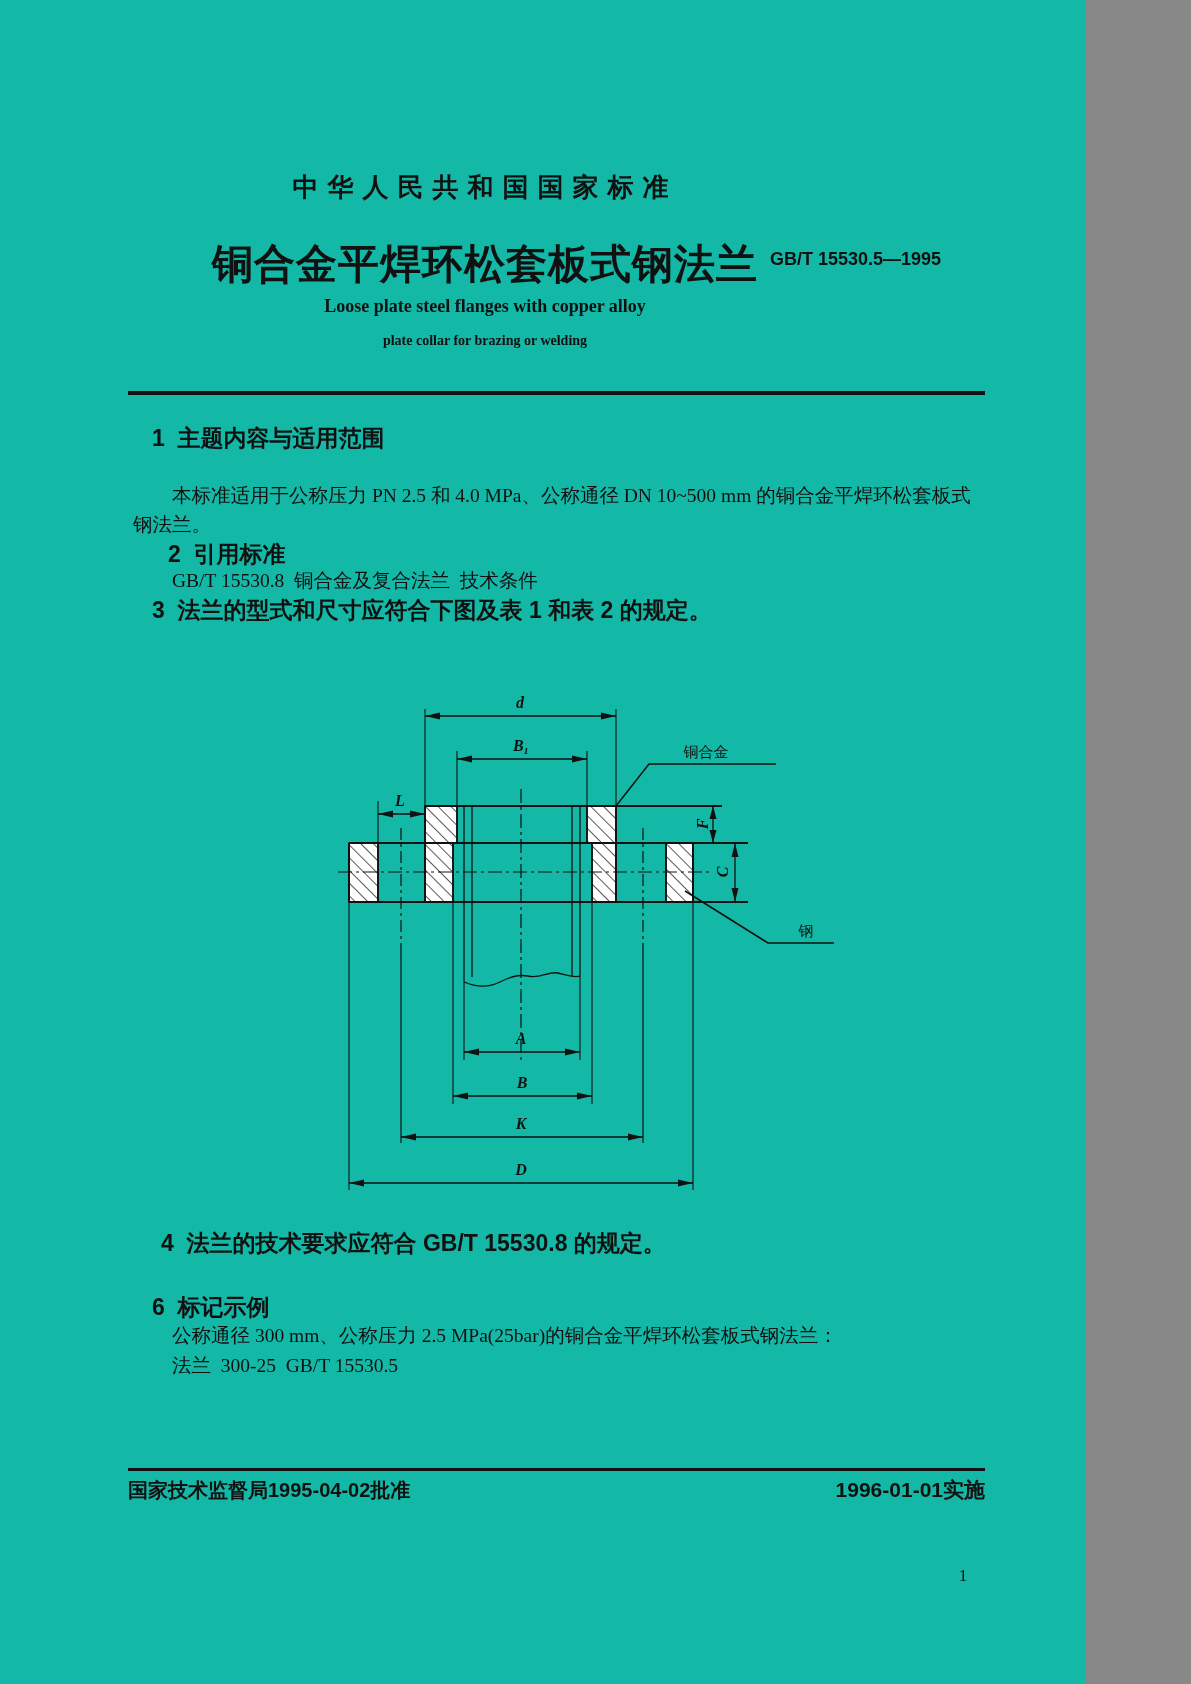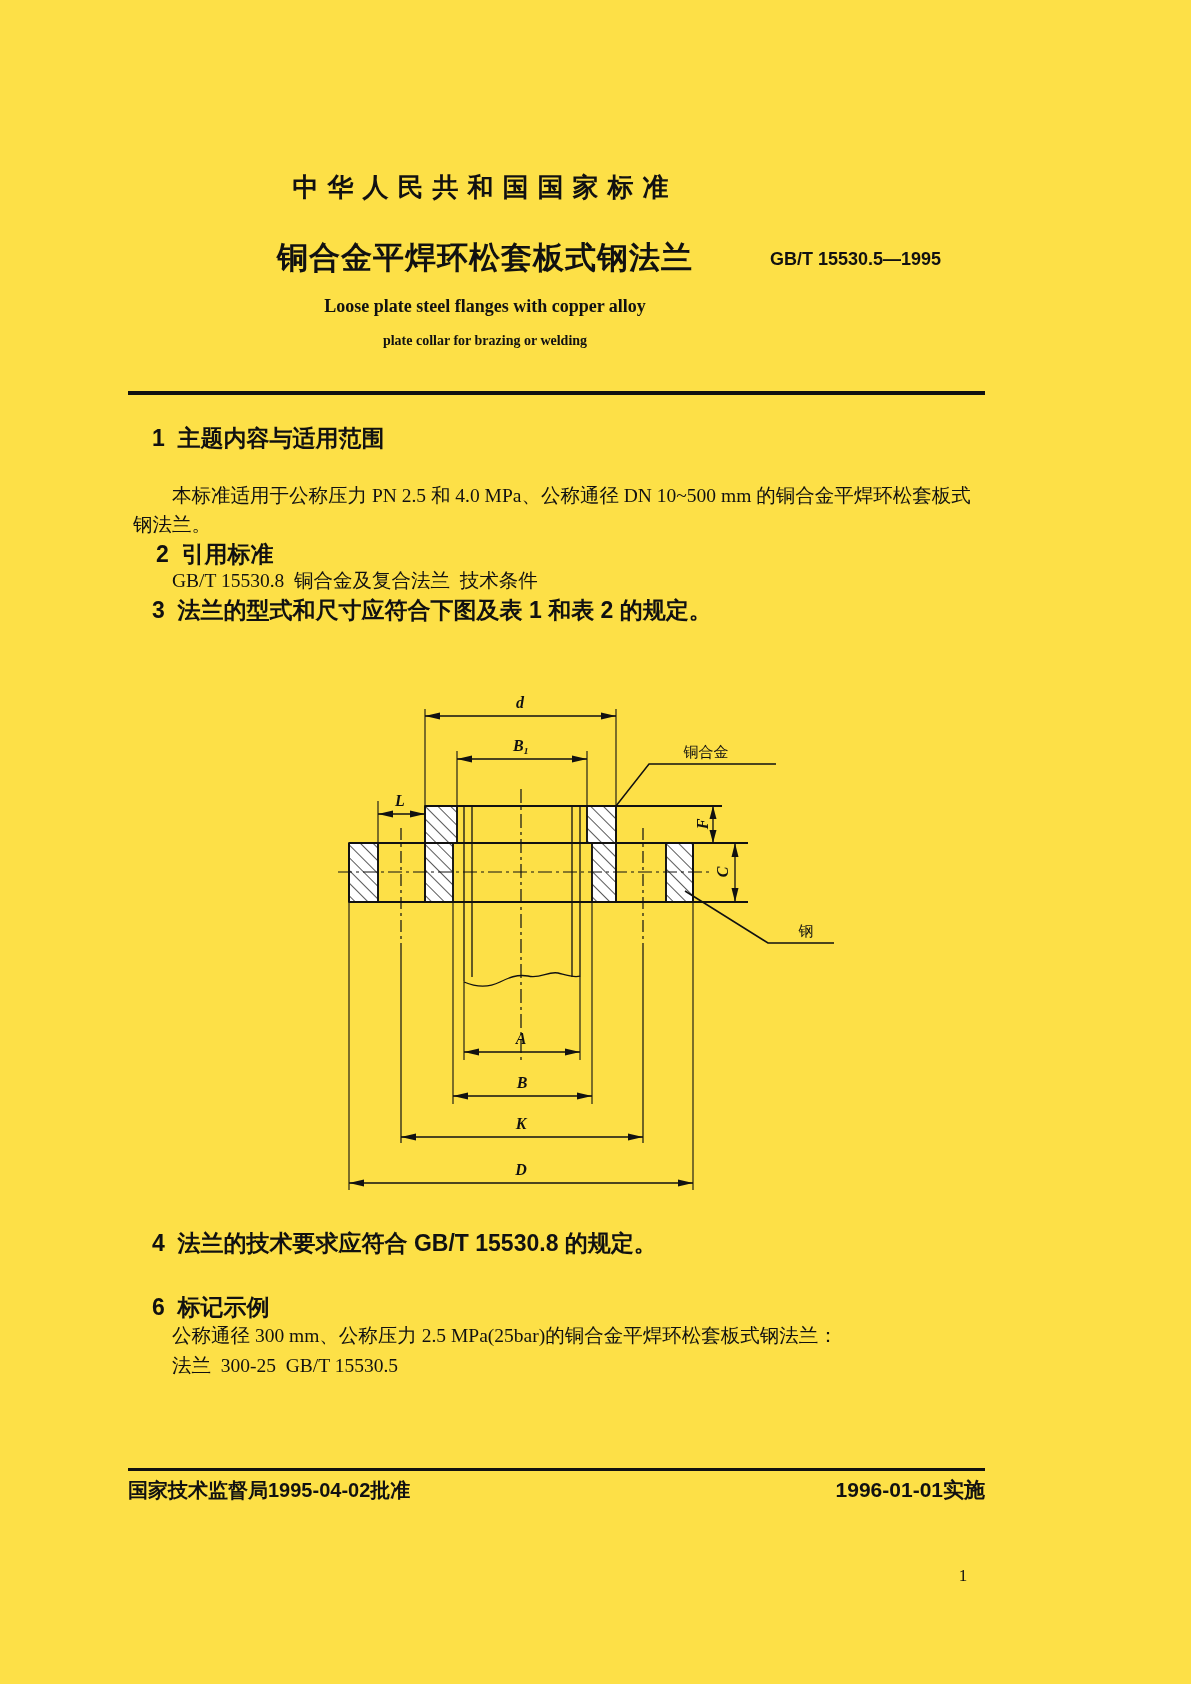--- a/index.html
+++ b/index.html
@@ -1,26 +1,26 @@
 <!DOCTYPE html>
 <html><head>
 <meta charset="utf-8">
 <style>
   html,body{margin:0;padding:0;background:#888;}
   #page{
-    position:relative;width:1191px;height:1684px;background:#fde047;
+    position:relative;width:1086px;height:1684px;background:#14b8a6;
     font-family:"Liberation Serif", serif;color:#111;overflow:hidden;
   }
   .abs{position:absolute;white-space:pre;}
   .ctr{text-align:center;}
   .sans{font-family:"Liberation Sans", sans-serif;}
   .serif{font-family:"Liberation Serif", serif;}
   .b{font-weight:bold;}
   .org-title{left:128px;width:714px;top:170px;font-size:26px;letter-spacing:9px;}
-  .cn-title{left:128px;width:714px;top:237px;font-size:31px;letter-spacing:1px;}
+  .cn-title{left:128px;width:714px;top:237px;font-size:41px;letter-spacing:1px;}
   .gb-no{left:770px;top:249px;font-size:18px;}
   .en-title1{left:128px;width:714px;top:296px;font-size:18px;}
   .en-title2{left:128px;width:714px;top:333px;font-size:14px;}
   .rule{position:absolute;background:#111;}
   .rule-header{left:128px;top:391px;width:857px;height:4px;}
   .rule-footer{left:128px;top:1468px;width:857px;height:3px;}
   .h-line{font-family:"Liberation Sans", sans-serif;font-weight:bold;font-size:23px;margin-left:19px;}
   .b-line{font-family:"Liberation Serif", serif;font-size:19.5px;}
   .foot-left{left:128px;top:1477px;font-size:20px;}
   .foot-right{left:685px;top:1476px;width:300px;text-align:right;font-size:21px;}
@@ -37,21 +37,21 @@
   <div class="abs ctr sans b org-title">中华人民共和国国家标准</div>
   <div class="abs ctr sans b cn-title">铜合金平焊环松套板式钢法兰</div>
   <div class="abs sans b gb-no">GB/T 15530.5—1995</div>
   <div class="abs ctr serif b en-title1">Loose plate steel flanges with copper alloy</div>
   <div class="abs ctr serif b en-title2">plate collar for brazing or welding</div>
   <div class="rule rule-header"></div>
 
   <div class="abs h-line" style="left:133px;top:423px;">1  主题内容与适用范围</div>
   <div class="abs b-line" style="left:172px;top:482px;">本标准适用于公称压力 PN 2.5 和 4.0 MPa、公称通径 DN 10~500 mm 的铜合金平焊环松套板式</div>
   <div class="abs b-line" style="left:133px;top:511px;">钢法兰。</div>
-  <div class="abs h-line" style="left:137px;top:539px;">2  引用标准</div>
+  <div class="abs h-line" style="left:149px;top:539px;">2  引用标准</div>
   <div class="abs b-line" style="left:172px;top:567px;">GB/T 15530.8  铜合金及复合法兰  技术条件</div>
   <div class="abs h-line" style="left:133px;top:595px;">3  法兰的型式和尺寸应符合下图及表 1 和表 2 的规定。</div>
 
   <svg class="abs" style="left:335px;top:640px;" width="510" height="560" viewBox="335 640 510 560">
     <defs>
       <pattern id="hatch" width="9" height="9" patternTransform="rotate(-45)" patternUnits="userSpaceOnUse">
         <rect width="9" height="9" fill="#fff"></rect>
         <line x1="0" y1="0" x2="0" y2="9" stroke="#111" stroke-width="1.4"></line>
       </pattern>
     </defs>
@@ -154,21 +154,21 @@
     <text class="dim-label" x="723" y="877" text-anchor="middle" transform="rotate(-90 723 872)">C</text>
     <text class="dim-label" x="521" y="1044" text-anchor="middle">A</text>
     <text class="dim-label" x="522" y="1088" text-anchor="middle">B</text>
     <text class="dim-label" x="521" y="1129" text-anchor="middle">K</text>
     <text class="dim-label" x="521" y="1175" text-anchor="middle">D</text>
 
     <text class="callout-label" x="706" y="757" text-anchor="middle">铜合金</text>
     <text class="callout-label" x="806" y="936" text-anchor="middle">钢</text>
   </svg>
 
-  <div class="abs h-line" style="left:133px;top:1228px;">4  法兰的技术要求应符合 GB/T 15530.8 的规定。</div>
+  <div class="abs h-line" style="left:142px;top:1228px;">4  法兰的技术要求应符合 GB/T 15530.8 的规定。</div>
   <div class="abs h-line" style="left:133px;top:1292px;">6  标记示例</div>
   <div class="abs b-line" style="left:172px;top:1322px;">公称通径 300 mm、公称压力 2.5 MPa(25bar)的铜合金平焊环松套板式钢法兰：</div>
   <div class="abs b-line" style="left:172px;top:1352px;">法兰  300-25  GB/T 15530.5</div>
 
   <div class="rule rule-footer"></div>
   <div class="abs sans b foot-left">国家技术监督局1995-04-02批准</div>
   <div class="abs sans b foot-right">1996-01-01实施</div>
   <div class="abs serif page-num">1</div>
 
 </div>

